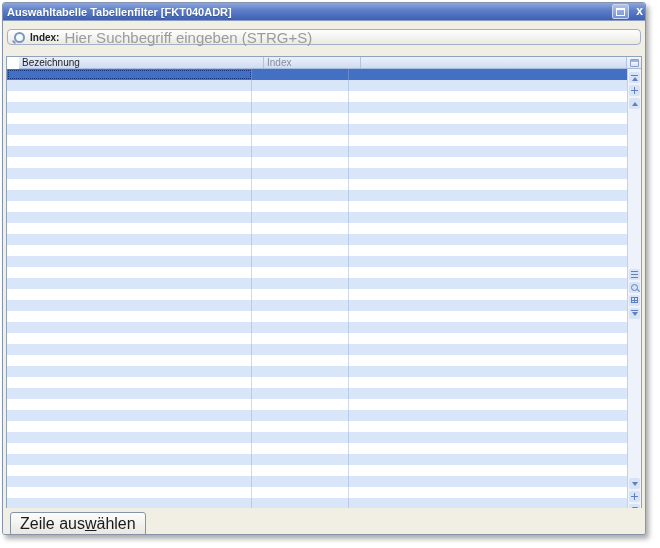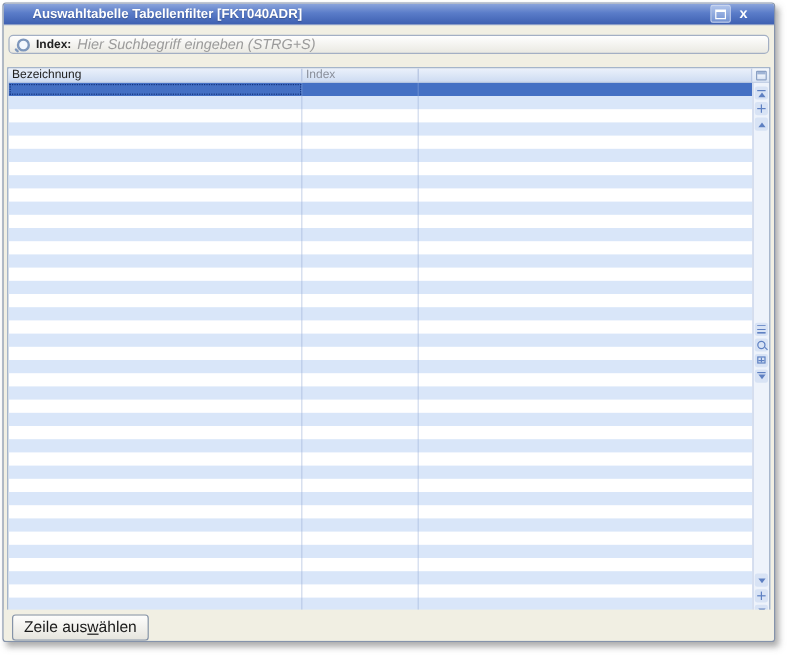--- a/index.html
+++ b/index.html
@@ -16,21 +16,21 @@
     box-shadow:3px 4px 5px rgba(105,105,105,0.55);
     overflow:hidden;
     box-sizing:border-box;
   }
   
   .titlebar{
     height:18px;
     background:linear-gradient(180deg,#8CA5DC 0%,#5B7DC9 45%,#3F61B2 100%);
     border-bottom:1px solid #8A9CC6;
     display:flex;align-items:center;
-    padding:0 20px;box-sizing:border-box;
+    padding:0 0;box-sizing:border-box;
   }
   .title{
     color:#ffffff;font-weight:bold;font-size:11px;margin-left:4px;
     white-space:nowrap;text-shadow:0 1px 1px rgba(0,0,0,0.25);
   }
   .controls{margin-left:auto;display:flex;align-items:center;gap:5px;}
   .btn-max{
     width:15px;height:13px;border:1px solid #C9D5EF;border-radius:2px;
     background:linear-gradient(#AEC2EA,#7493D3);
     display:flex;align-items:center;justify-content:center;cursor:pointer;
@@ -46,26 +46,26 @@
     border:1px solid #A3AFC4;border-radius:4px;
     background:linear-gradient(#FEFEFE,#EAE9E2);
     display:flex;align-items:center;gap:5px;
     padding:0 6px;box-sizing:border-box;
   }
   .mag-icon{width:7px;height:7px;border:2px solid #7E97BC;border-radius:50%;
     position:relative;flex:0 0 auto;background:#F4F8FF;}
   .mag-icon::after{content:"";position:absolute;width:4px;height:2px;background:#7E97BC;
     transform:rotate(45deg);left:-4px;bottom:-2px;border-radius:1px;}
   .search-label{font-size:10px;font-weight:bold;color:#222;}
-  .search-placeholder{font-size:12px;font-style:italic;color:#9B9B9B;}
+  .search-placeholder{font-size:15px;color:#9B9B9B;}
   
   .grid{
     margin:11px 3px;height:463px;
     border:1px solid #8FA3BF;background:#fff;
-    position:relative;box-sizing:border-box;overflow:hidden;
+    position:relative;box-sizing:border-box;overflow:hidden;padding-left:12px;
   }
   .header-row{
     height:12px;display:flex;
     background:linear-gradient(#EBF1FB,#CEDCF2);
     border-bottom:1px solid #AABCDC;box-sizing:border-box;
   }
   .hcell{
     font-size:10px;line-height:11px;padding:0 3px;
     border-right:1px solid #B3C3E0;box-sizing:border-box;
     overflow:hidden;white-space:nowrap;color:#222;cursor:pointer;
@@ -112,21 +112,21 @@
   .grip{width:7px;height:7px;background:repeating-linear-gradient(0deg,#5E80C2 0 1px,transparent 1px 3px);}
   .mag2{width:5px;height:5px;border:1px solid #5E80C2;border-radius:50%;position:relative;}
   .mag2::after{content:"";position:absolute;width:3px;height:1px;background:#5E80C2;transform:rotate(45deg);right:-3px;bottom:-1px;}
   .gridicon{width:7px;height:6px;border:1px solid #5E80C2;position:relative;box-sizing:border-box;}
   .gridicon::before{content:"";position:absolute;left:0;right:0;top:2px;height:1px;background:#5E80C2;}
   .gridicon::after{content:"";position:absolute;top:0;bottom:0;left:2px;width:1px;background:#5E80C2;}
   
   .footer{position:absolute;left:0;right:0;bottom:0;height:26px;background:#F1EFE3;}
   .select-btn{
     position:absolute;left:7px;top:4px;
-    font-family:"Liberation Sans",sans-serif;font-size:13px;color:#1a1a1a;
+    font-family:"Liberation Sans",sans-serif;font-size:16px;color:#1a1a1a;
     padding:2px 9px 3px 9px;
     border:1px solid #8593A8;border-radius:3px;
     background:linear-gradient(#FDFDFC,#E6E5DE);
     cursor:pointer;
   }
   .mn{text-decoration:underline;}
 </style>
 </head>
 <body>
 

